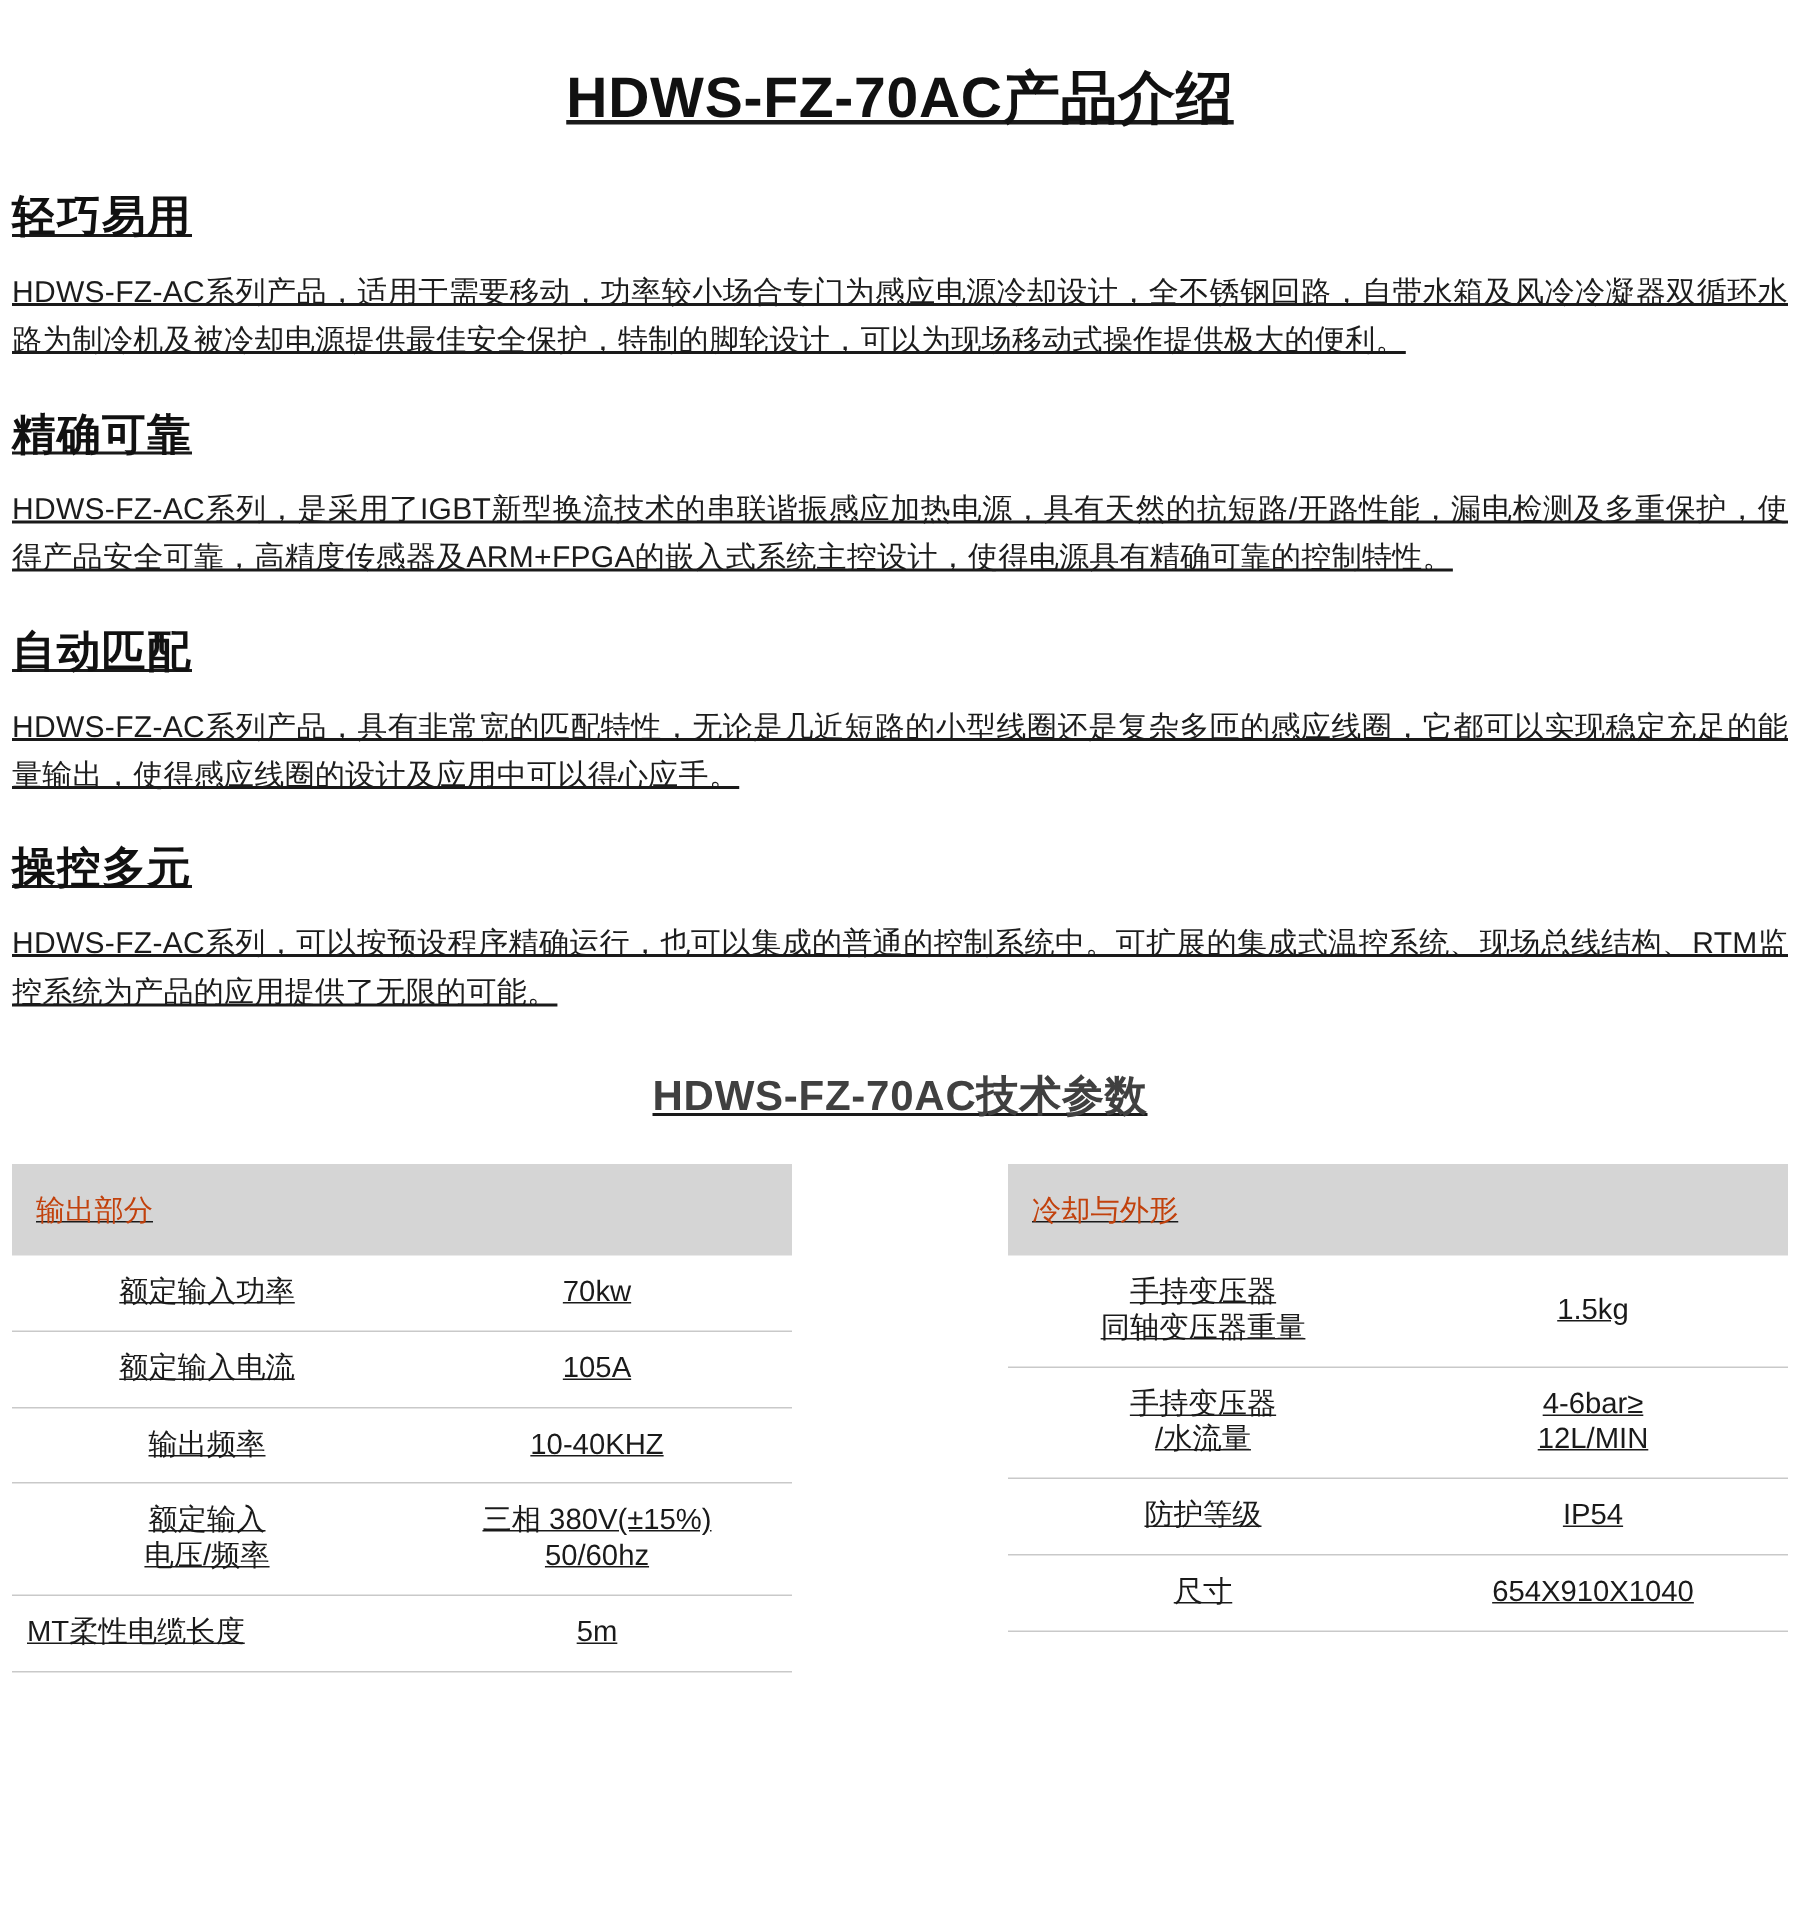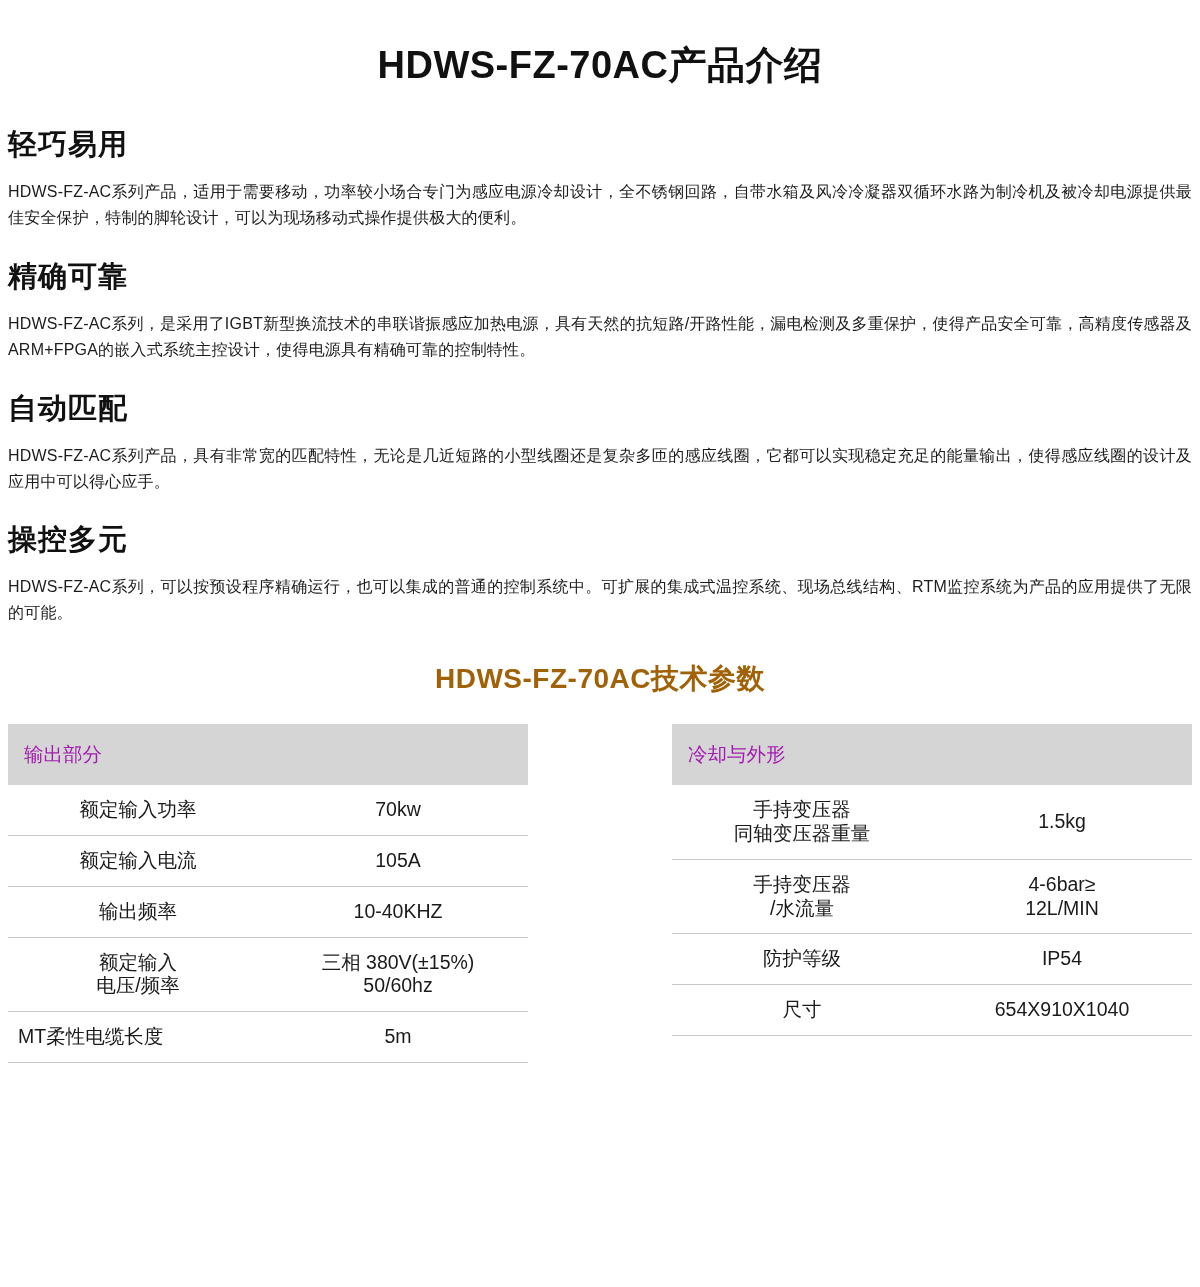--- a/index.html
+++ b/index.html
@@ -12,20 +12,21 @@
     height: 1287px;
     font-family: "Liberation Sans", "DejaVu Sans", sans-serif;
     color: #1a1a1a;
     position: relative;
     overflow: hidden;
   }
   .page {
     width: 1200px;
     padding: 0;
     box-sizing: border-box;
+    text-decoration: underline;
   }
   .main-title {
     text-align: center;
     font-size: 38px;
     font-weight: bold;
     letter-spacing: 0.5px;
     margin: 40px 0 34px 0;
     color: #111;
   }
   .content {
@@ -35,51 +36,51 @@
     margin-bottom: 26px;
   }
   .section h2 {
     font-size: 29px;
     font-weight: bold;
     margin: 0 0 14px 0;
     letter-spacing: 1px;
     color: #111;
   }
   .section p {
-    font-size: 16px;
+    font-size: 20px;
     line-height: 1.62;
     margin: 0;
     color: #1c1c1c;
     text-align: justify;
     letter-spacing: 0.2px;
   }
   .spec-title {
     text-align: center;
     font-size: 28px;
     font-weight: bold;
     margin: 34px 0 26px 0;
-    color: #a16207;
+    color: #404040;
     letter-spacing: 0.5px;
   }
   .tables {
     display: flex;
     justify-content: space-between;
     align-items: flex-start;
     padding: 0 8px;
   }
   .spec-table {
     width: 520px;
     border-collapse: collapse;
     table-layout: fixed;
   }
   .spec-table .hdr td {
     background: #d5d5d5;
     font-size: 19.5px;
     padding: 17px 16px;
-    color: #a21caf;
+    color: #c2410c;
     border: none;
   }
   .spec-table td {
     border-bottom: 1px solid #c9c9c9;
     padding: 13px 6px;
     font-size: 19.5px;
     color: #1a1a1a;
     vertical-align: middle;
   }
   .spec-table td.label {

